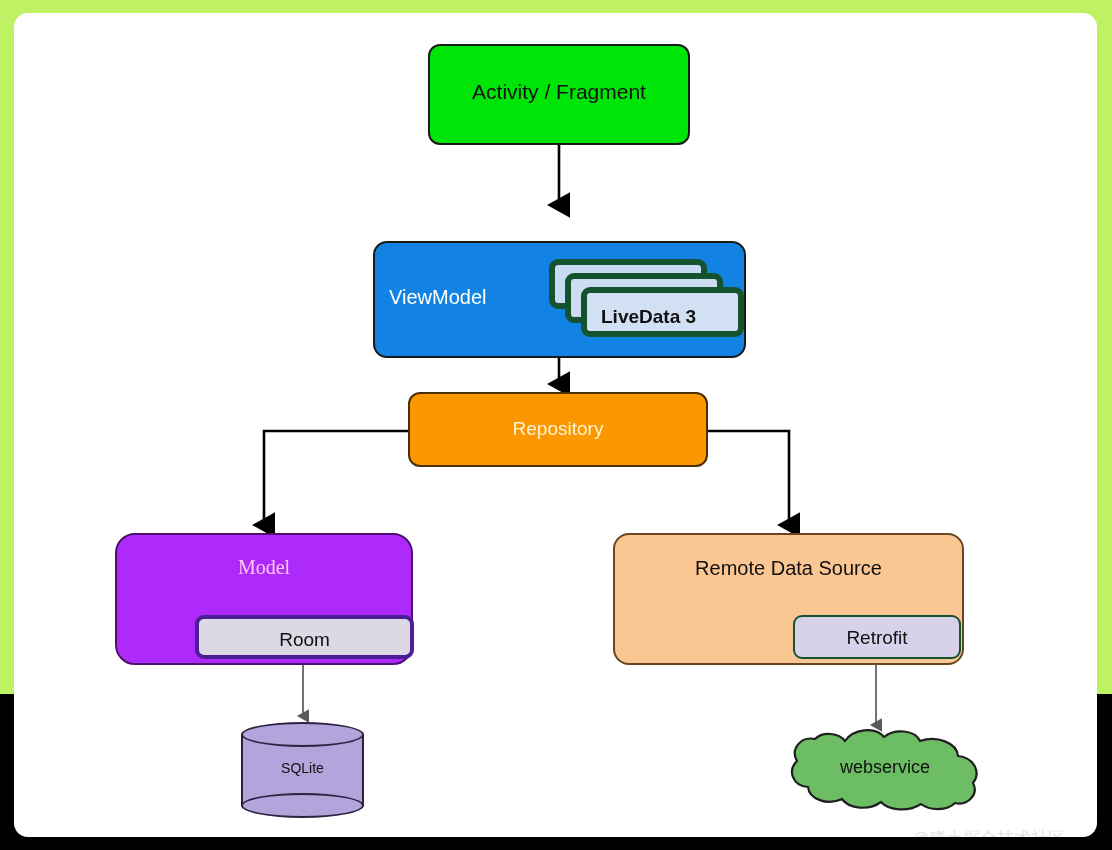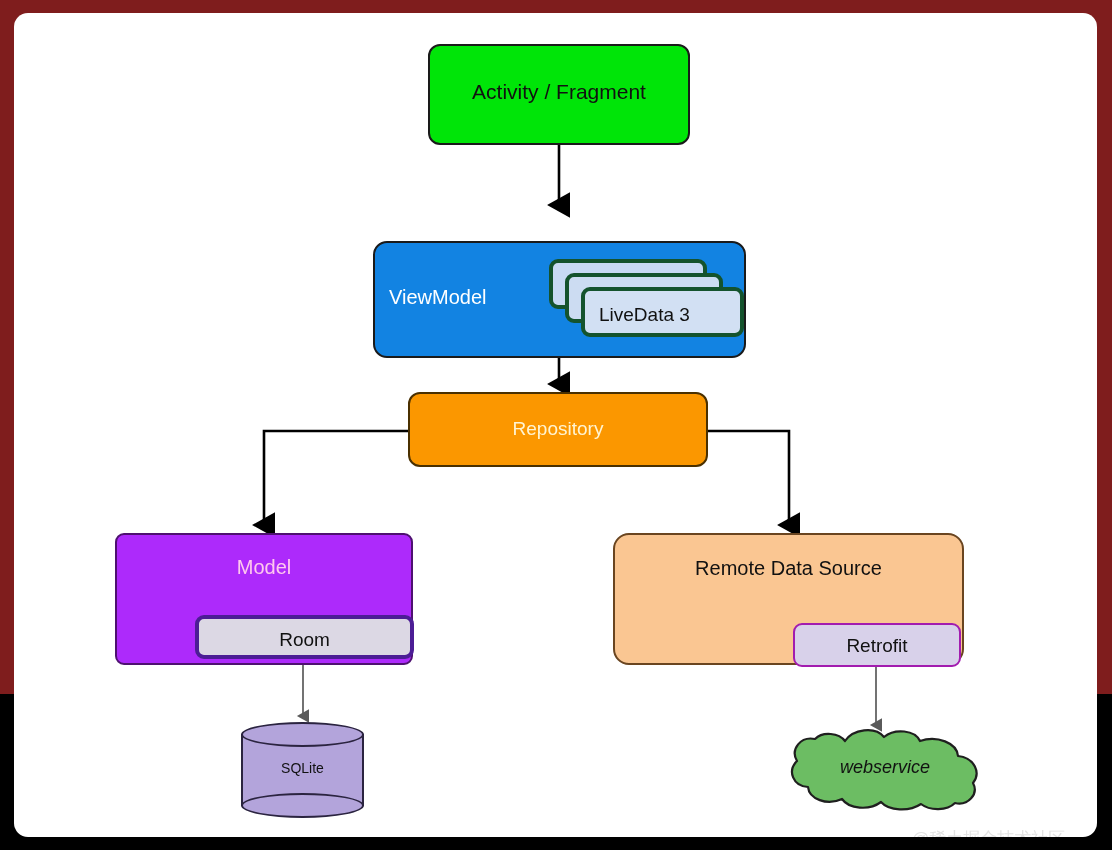--- a/index.html
+++ b/index.html
@@ -10,21 +10,21 @@
   body {
     width: 1112px;
     height: 850px;
     overflow: hidden;
     font-family: "Liberation Sans", sans-serif;
   }
   #screen {
     position: relative;
     width: 1112px;
     height: 694px;
-    background: #7f1d1d;
+    background: #bef264;
   }
   #canvas {
     position: absolute;
     left: 14px;
     top: 13px;
     width: 1083px;
     height: 824px;
     background: #ffffff;
     border-radius: 14px;
     overflow: hidden;
@@ -74,24 +74,25 @@
     left: 14px;
     width: auto;
     text-align: left;
     font-size: 20px;
     color: #ffffff;
   }
   .livedata-card {
     position: absolute;
     box-sizing: border-box;
     background: #ccdcf2;
-    border: 4px solid #14532d;
+    border: 6px solid #14532d;
     border-radius: 9px;
     width: 158px;
     height: 50px;
+    font-weight: bold;
   }
   #livedata-1 { left: 174px; top: 16px; background: #c8daf4; }
   #livedata-2 { left: 190px; top: 30px; background: #ccdcf2; }
   #livedata-3 { left: 206px; top: 44px; width: 163px; background: #d2e0f3; }
   #livedata-3 .label {
     top: 13px;
     font-size: 19px;
     color: #111111;
   }
 
@@ -112,21 +113,22 @@
   }
 
   
   #model-box {
     left: 101px;
     top: 520px;
     width: 298px;
     height: 132px;
     background: #ad2afb;
     border: 2px solid #4e1170;
-    border-radius: 9px;
+    border-radius: 20px;
+    font-family: Liberation Serif, serif;
   }
   #model-box .label {
     top: 21px;
     font-size: 20px;
     color: #ffc8ee;
   }
   #room-box {
     left: 181px;
     top: 602px;
     width: 219px;
@@ -156,23 +158,22 @@
     top: 22px;
     font-size: 20px;
     color: #111111;
   }
   #retrofit-box {
     left: 779px;
     top: 602px;
     width: 168px;
     height: 44px;
     background: #d8d1ea;
-    border: 2px solid #a21caf;
+    border: 2px solid #14532d;
     border-radius: 9px;
-    margin-top: 8px;
   }
   #retrofit-box .label {
     top: 10px;
     font-size: 19px;
     color: #111111;
   }
 
   
   #sqlite-node {
     left: 227px;
@@ -208,21 +209,20 @@
     color: #111111;
     z-index: 4;
   }
 
   
   #webservice-node {
     left: 773px;
     top: 716px;
     width: 196px;
     height: 82px;
-    font-style: italic;
   }
   #webservice-node .label {
     top: 28px;
     font-size: 18px;
     color: #111111;
     z-index: 4;
   }
 
   
   svg.conn {

